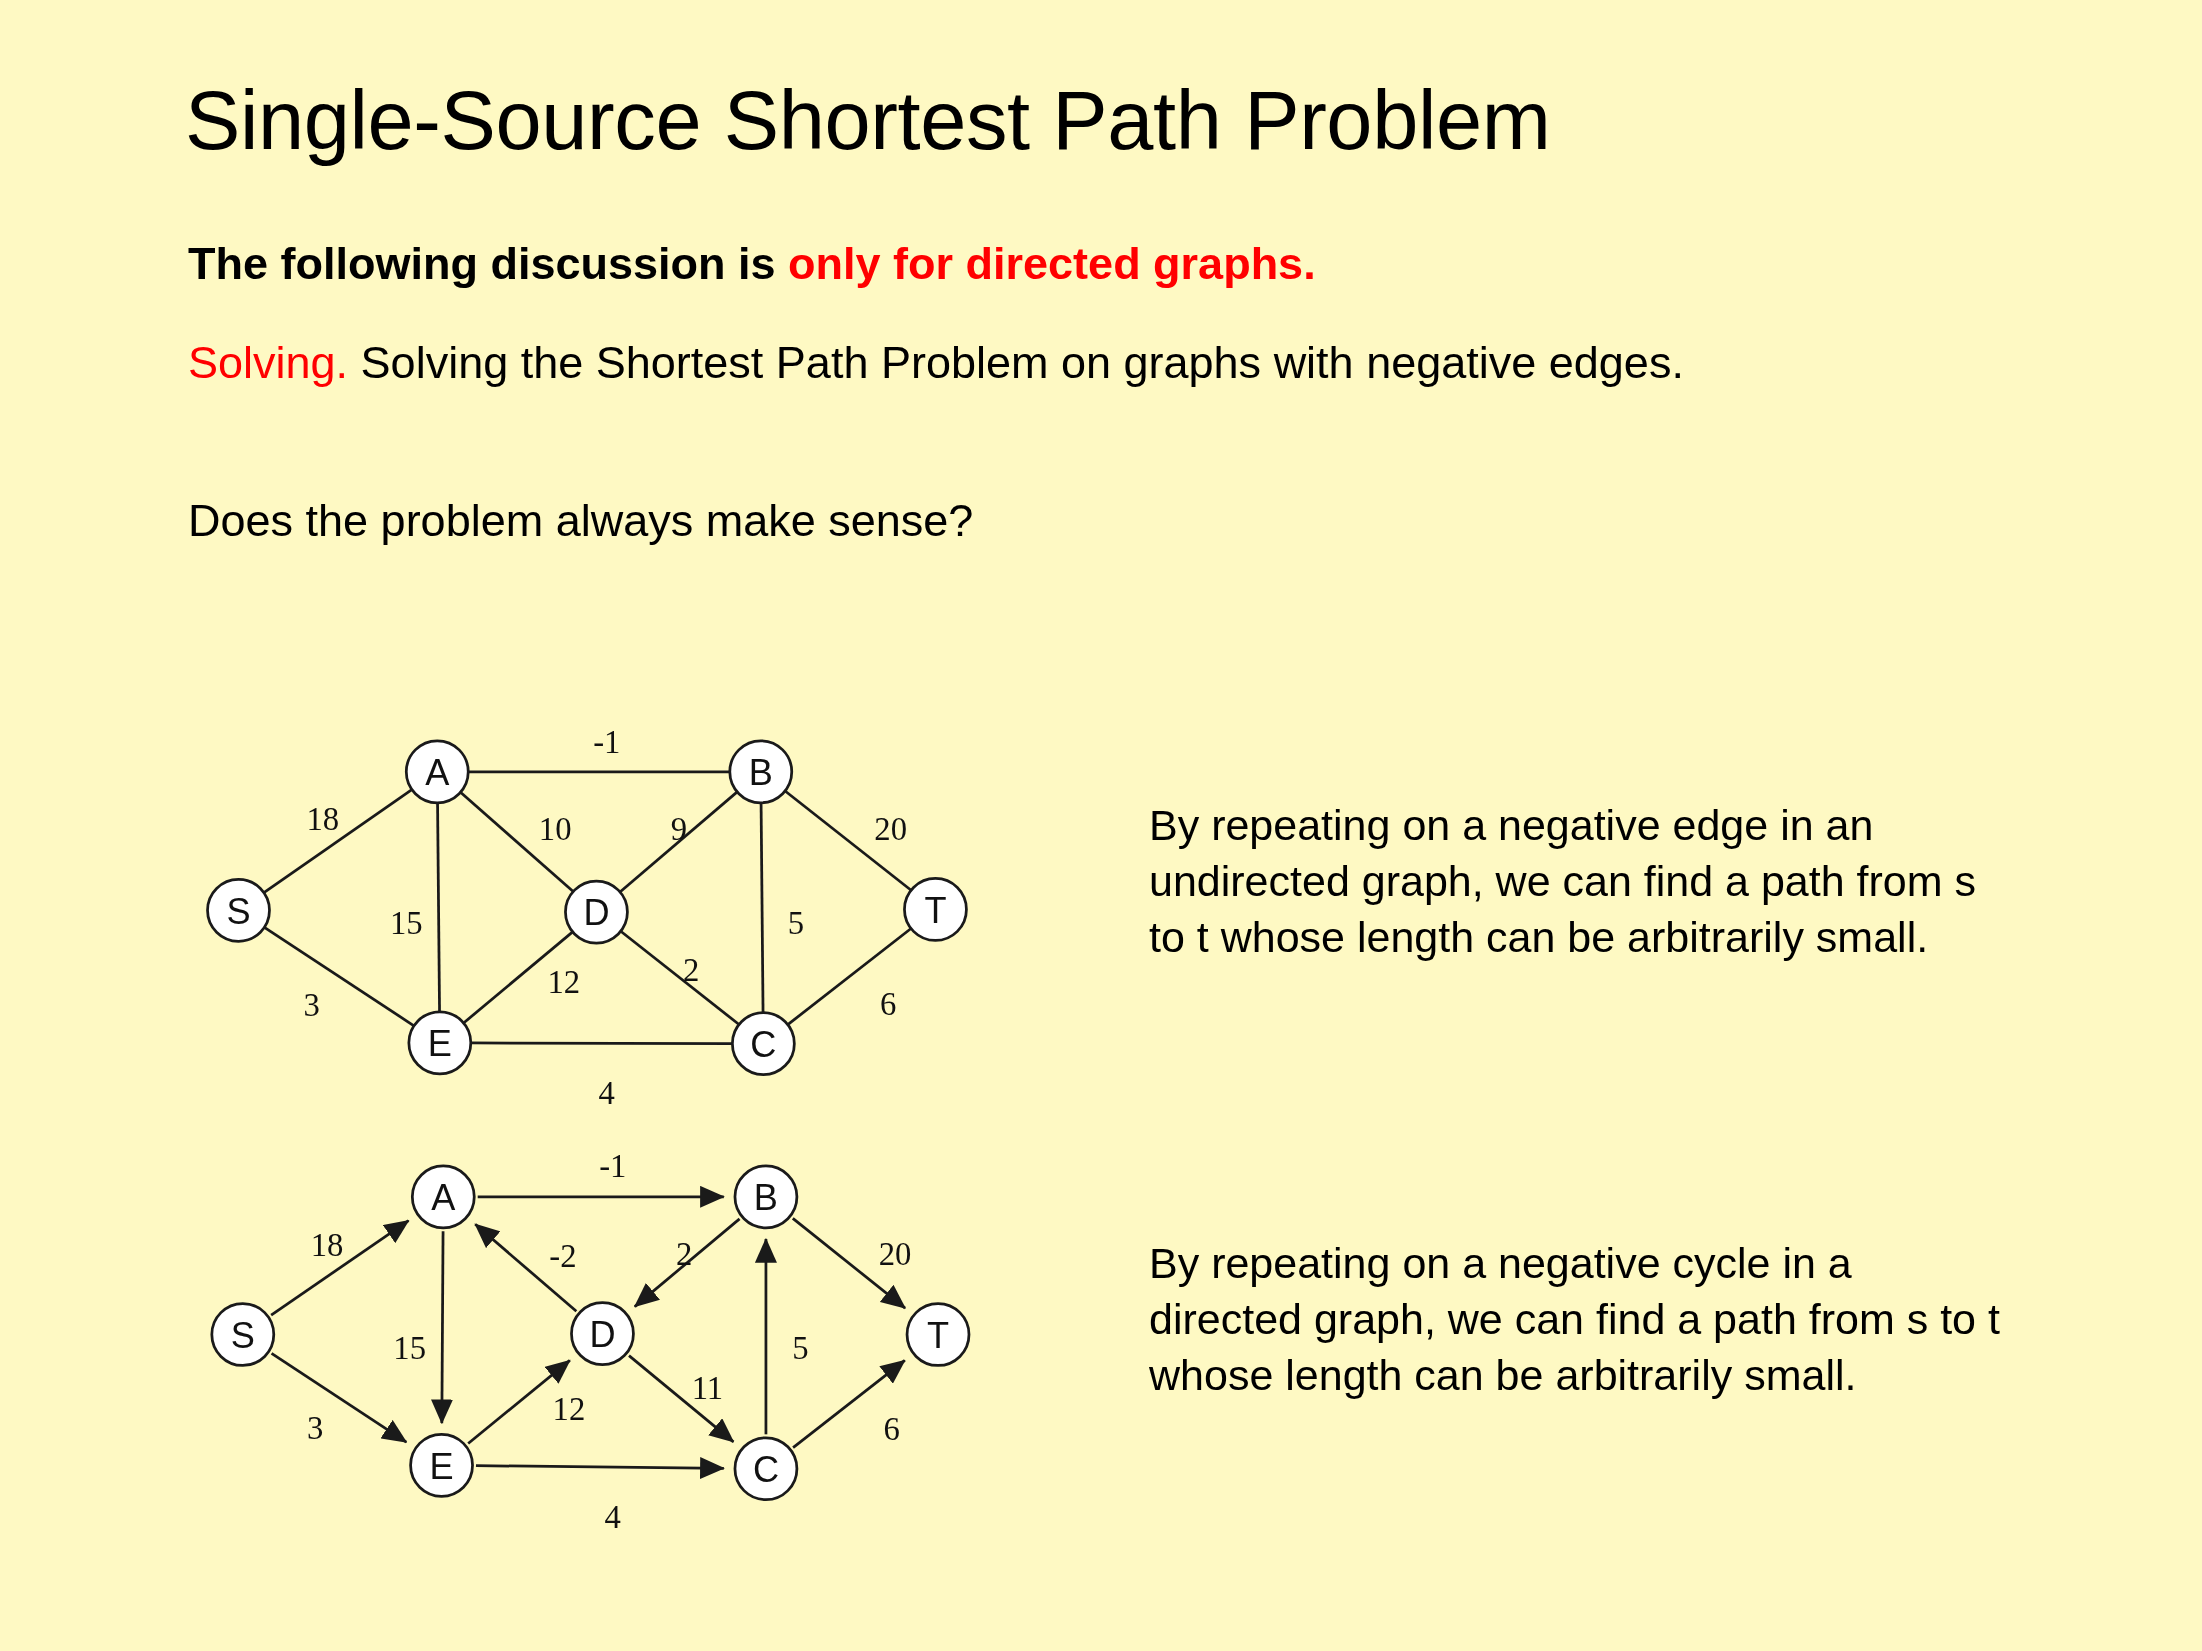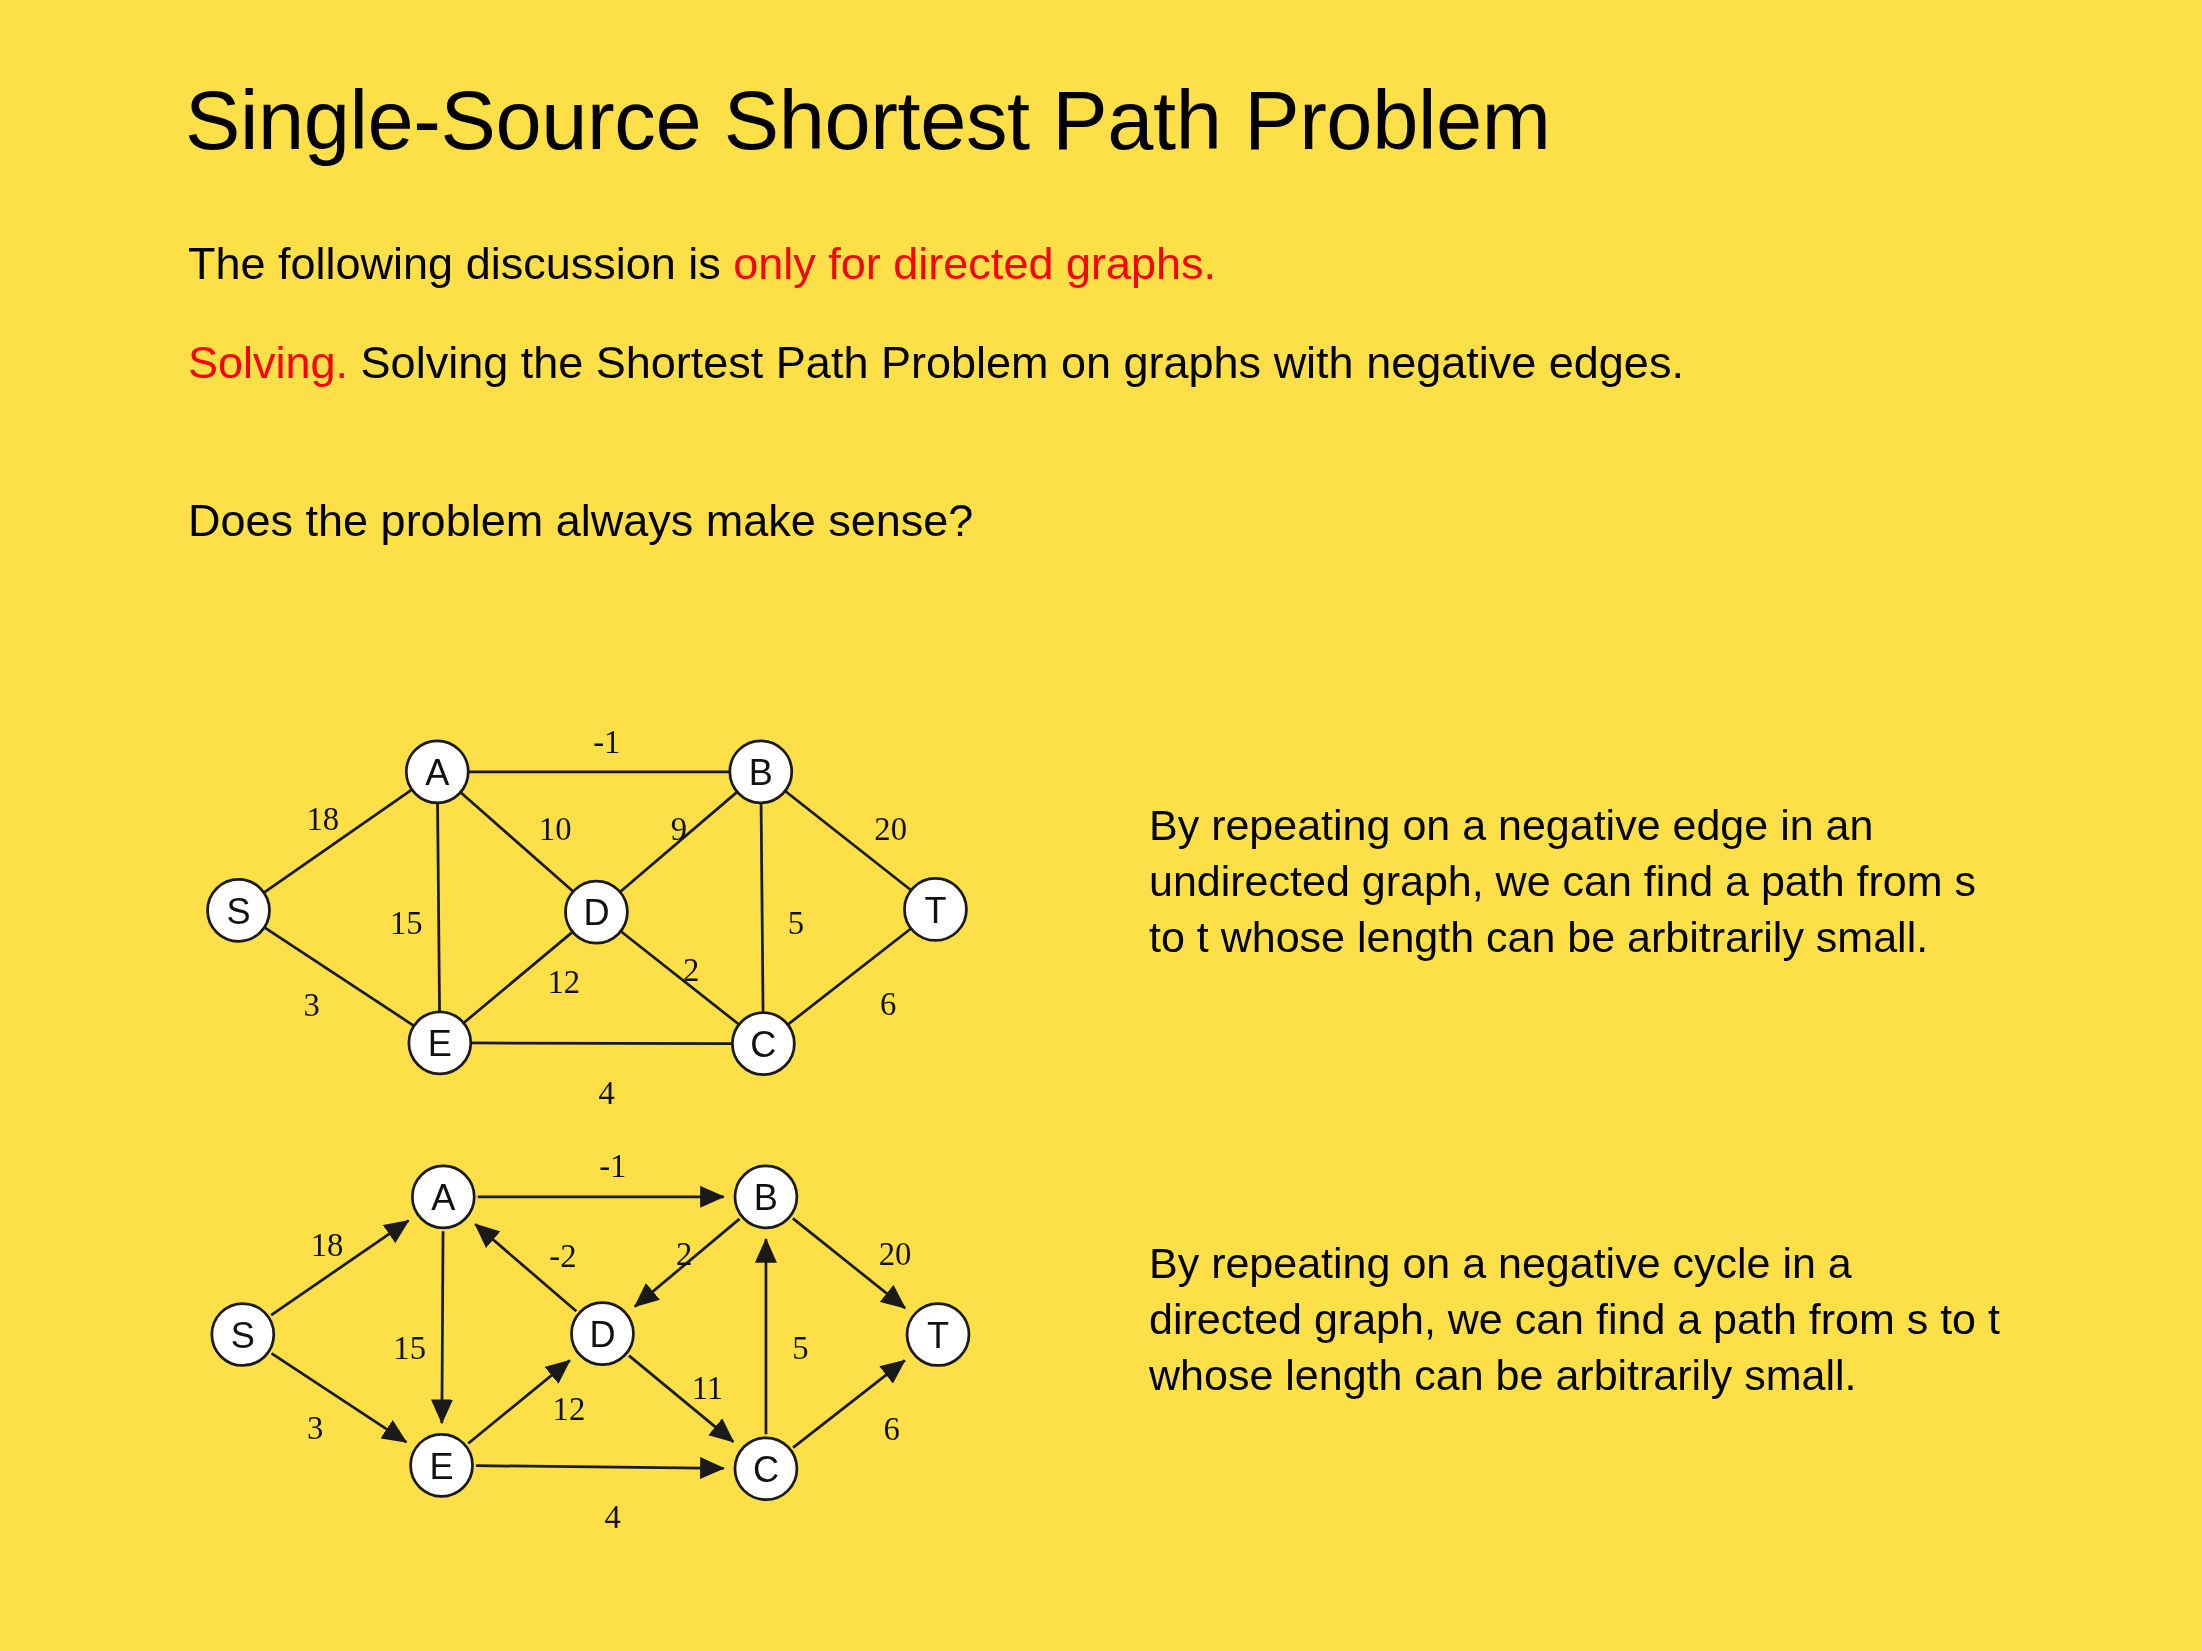--- a/index.html
+++ b/index.html
@@ -9,42 +9,42 @@
     background: #ffffff;
   }
   body {
     font-family: "Liberation Sans", sans-serif;
     color: #000000;
   }
   #slide {
     position: relative;
     width: 2203px;
     height: 1652px;
-    background: #fde047;
+    background: #fef9c3;
     overflow: hidden;
   }
   .title {
     position: absolute;
     left: 185px;
     top: 79px;
     font-size: 83px;
     font-weight: 400;
     letter-spacing: -0.4px;
     line-height: 1.0;
     white-space: nowrap;
     color: #000000;
   }
   .body-line {
     position: absolute;
     font-size: 45px;
     line-height: 1.12;
     white-space: nowrap;
     color: #000000;
   }
-  .line-1 { left: 188px; top: 239px; }
+  .line-1 { left: 188px; top: 239px; font-weight: bold; }
   .line-2 { left: 188px; top: 338px; }
   .line-3 { left: 188px; top: 496px; }
   .red { color: #FF0000; }
 
   .side-text {
     position: absolute;
     font-size: 43px;
     line-height: 1.30;
     color: #000000;
     width: 860px;

